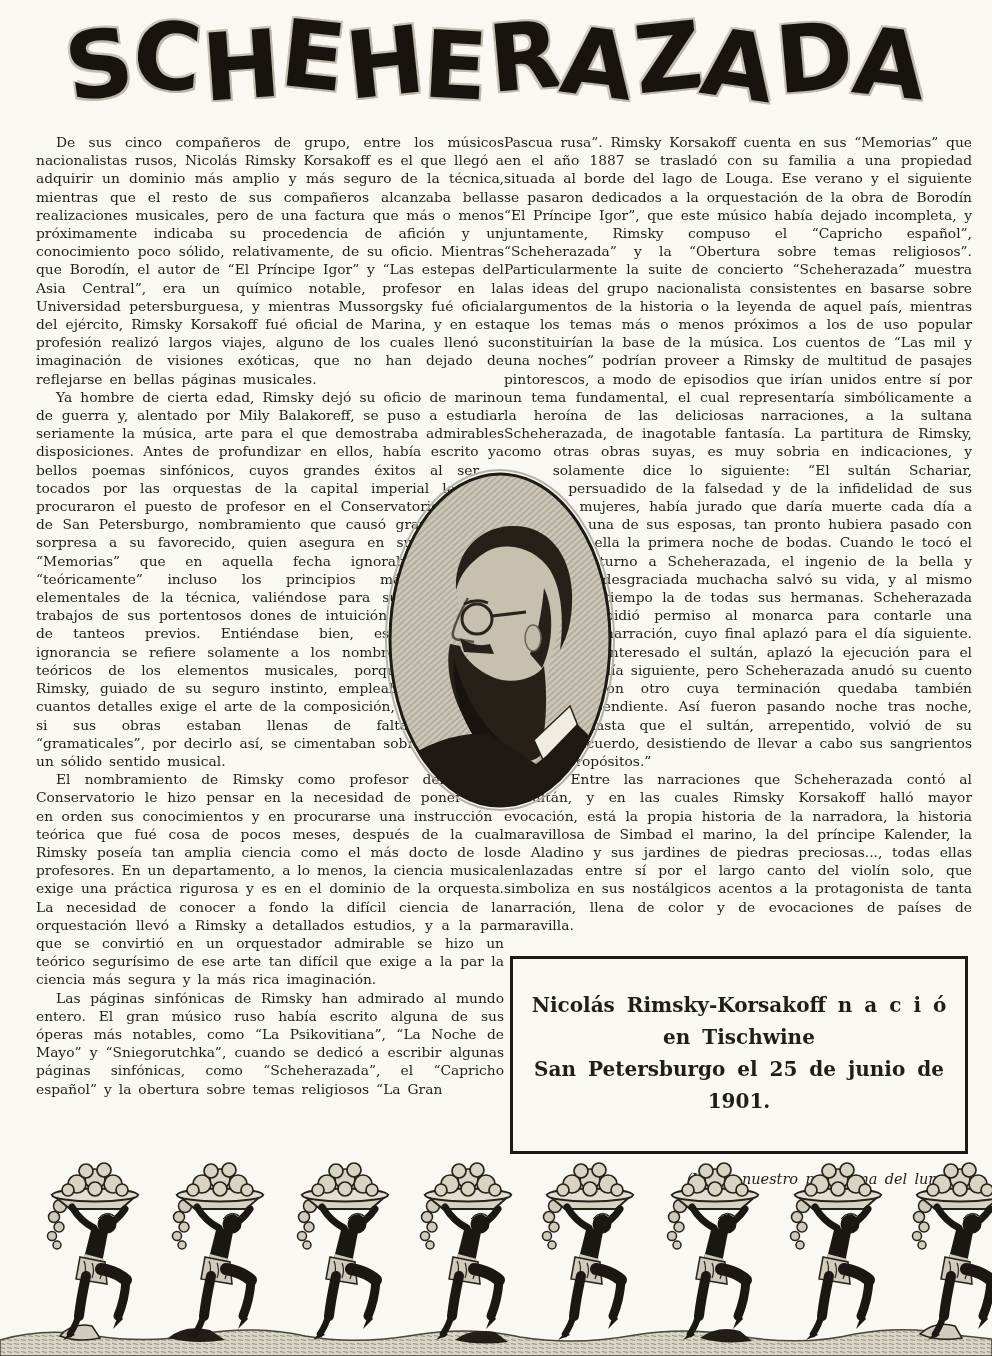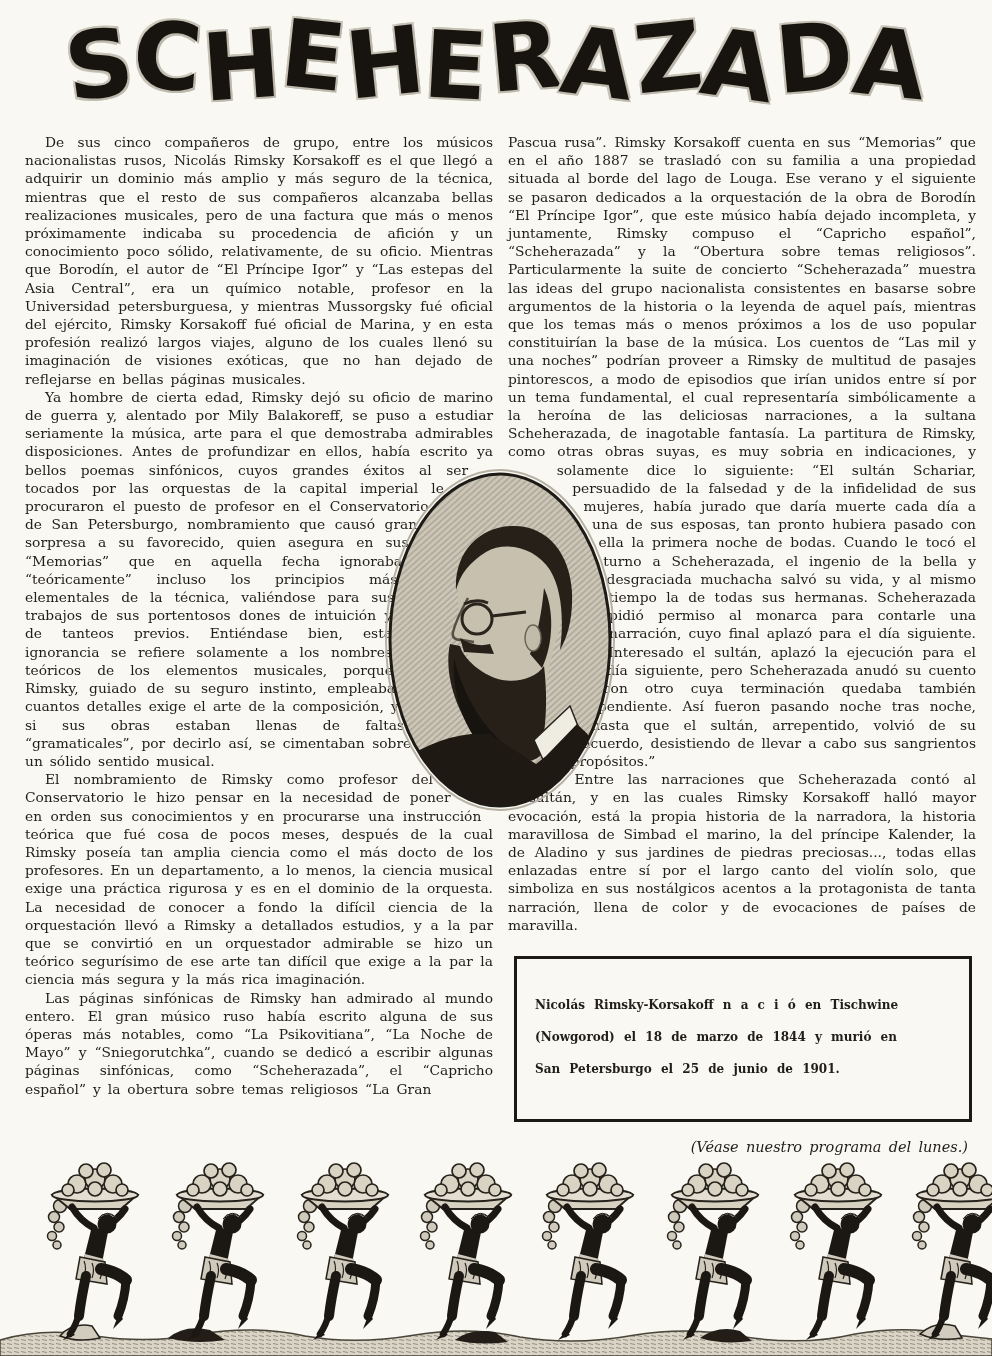--- a/index.html
+++ b/index.html
@@ -27,36 +27,36 @@
   .title-wrap span:nth-child(5){transform:rotate(-6deg) translateY(3px);}
   .title-wrap span:nth-child(6){transform:rotate(3deg) translateY(6px);}
   .title-wrap span:nth-child(7){transform:rotate(-5deg) translateY(-3px);}
   .title-wrap span:nth-child(8){transform:rotate(7deg) translateY(4px);}
   .title-wrap span:nth-child(9){transform:rotate(-6deg) translateY(-2px);}
   .title-wrap span:nth-child(10){transform:rotate(8deg) translateY(6px);}
   .title-wrap span:nth-child(11){transform:rotate(-5deg) translateY(-2px);}
   .title-wrap span:nth-child(12){transform:rotate(6deg) translateY(4px);}
   
   .columns{
-    position:absolute; top:133px; left:25px; width:951px;
-    display:flex; gap:15px;
+    position:absolute; top:133px; left:36px; width:951px;
+    display:flex; gap:0;
   }
   .col{width:468px; font-size:13.8px; line-height:18.2px;
        text-align:justify; word-spacing:2.6px;}
   .col p{margin:0; text-indent:20px;}
   .col p.no-indent{text-indent:0;}
   .wrap-spacer-left{ float:right; width:106px; height:352px; margin:2px 0 4px 7px;
     shape-outside:ellipse(118px 172px at 115% 50%);}
   .wrap-spacer-right{ float:left; width:104px; height:356px; margin:2px 9px 4px 0;
     shape-outside:ellipse(118px 174px at -15% 50%);}
   
   .info-box{
     border:3px solid #1d1a16; margin:22px 4px 0 6px;
-    padding:30px 18px 34px; text-align:left;
-    font-weight:bold; font-size:12px; line-height:32px;
+    padding:30px 18px 34px; text-align:center;
+    font-weight:bold; font-size:20px; line-height:32px;
     word-spacing:5px; text-indent:0;
   }
   .program-note{
     margin-top:16px; padding-right:8px; text-align:right;
     font-style:italic; font-size:14.5px; text-indent:0;
   }
   
   .portrait{position:absolute; left:384px; top:468px; width:232px; height:344px;}
   
   .frieze{position:absolute; left:0; top:1162px; width:992px; height:194px;}
@@ -73,21 +73,20 @@
       <p>De sus cinco compañeros de grupo, entre los músicos nacionalistas rusos, Nicolás Rimsky Korsakoff es el que llegó a adquirir un dominio más amplio y más seguro de la técnica, mientras que el resto de sus compañeros alcanzaba bellas realizaciones musicales, pero de una factura que más o menos próximamente indicaba su procedencia de afición y un conocimiento poco sólido, relativamente, de su oficio. Mientras que Borodín, el autor de “El Príncipe Igor” y “Las estepas del Asia Central”, era un químico notable, profesor en la Universidad petersburguesa, y mientras Mussorgsky fué oficial del ejército, Rimsky Korsakoff fué oficial de Marina, y en esta profesión realizó largos viajes, alguno de los cuales llenó su imaginación de visiones exóticas, que no han dejado de reflejarse en bellas páginas musicales.</p>
       <p><span>Ya hombre de cierta edad, Rimsky dejó su oficio de marino de guerra y, alentado por Mily Balakoreff, se puso a estudiar seriamente la música, arte para el que demostraba admirables disposiciones. Antes de profundizar en ellos, había</span> <span class="wrap-spacer-left"></span><span>escrito ya bellos poemas sinfónicos, cuyos grandes éxitos al ser tocados por las orquestas de la capital imperial le procuraron el puesto de profesor en el Conservatorio de San Petersburgo, nombramiento que causó gran sorpresa a su favorecido, quien asegura en sus “Memorias” que en aquella fecha ignoraba “teóricamente” incluso los principios más elementales de la técnica, valiéndose para sus trabajos de sus portentosos dones de intuición y de tanteos previos. Entiéndase bien, esta ignorancia se refiere solamente a los nombres teóricos de los elementos musicales, porque Rimsky, guiado de su seguro instinto, empleaba cuantos detalles exige el arte de la composición, y si sus obras estaban llenas de faltas “gramaticales”, por decirlo así, se cimentaban sobre un sólido sentido musical.</span></p>
       <p>El nombramiento de Rimsky como profesor del Conservatorio le hizo pensar en la necesidad de poner en orden sus conocimientos y en procurarse una instrucción teórica que fué cosa de pocos meses, después de la cual Rimsky poseía tan amplia ciencia como el más docto de los profesores. En un departamento, a lo menos, la ciencia musical exige una práctica rigurosa y es en el dominio de la orquesta. La necesidad de conocer a fondo la difícil ciencia de la orquestación llevó a Rimsky a detallados estudios, y a la par que se convirtió en un orquestador admirable se hizo un teórico segurísimo de ese arte tan difícil que exige a la par la ciencia más segura y la más rica imaginación.</p>
       <p>Las páginas sinfónicas de Rimsky han admirado al mundo entero. El gran músico ruso había escrito alguna de sus óperas más notables, como “La Psikovitiana”, “La Noche de Mayo” y “Sniegorutchka”, cuando se dedicó a escribir algunas páginas sinfónicas, como “Scheherazada”, el “Capricho español” y la obertura sobre temas religiosos “La Gran</p>
     </div>
     <div class="col">
       <p class="no-indent"><span>Pascua rusa”. Rimsky Korsakoff cuenta en sus “Memorias” que en el año 1887 se trasladó con su familia a una propiedad situada al borde del lago de Louga. Ese verano y el siguiente se pasaron dedicados a la orquestación de la obra de Borodín “El Príncipe Igor”, que este músico había dejado incompleta, y juntamente, Rimsky compuso el “Capricho español”, “Scheherazada” y la “Obertura sobre temas religiosos”. Particularmente la suite de concierto “Scheherazada” muestra las ideas del grupo nacionalista consistentes en basarse sobre argumentos de la historia o la leyenda de aquel país, mientras que los temas más o menos próximos a los de uso popular constituirían la base de la música. Los cuentos de “Las mil y una noches” podrían proveer a Rimsky de multitud de pasajes pintorescos, a modo de episodios que irían unidos entre sí por un tema fundamental, el cual representaría simbólicamente a la heroína de las deliciosas narraciones, a la sultana Scheherazada, de inagotable fantasía. La partitura de Rimsky, como otras obras suyas, es muy sobria en</span> <span class="wrap-spacer-right"></span><span>indicaciones, y solamente dice lo siguiente: “El sultán Schariar, persuadido de la falsedad y de la infidelidad de sus mujeres, había jurado que daría muerte cada día a una de sus esposas, tan pronto hubiera pasado con ella la primera noche de bodas. Cuando le tocó el turno a Scheherazada, el ingenio de la bella y desgraciada muchacha salvó su vida, y al mismo tiempo la de todas sus hermanas. Scheherazada pidió permiso al monarca para contarle una narración, cuyo final aplazó para el día siguiente. Interesado el sultán, aplazó la ejecución para el día siguiente, pero Scheherazada anudó su cuento con otro cuya terminación quedaba también pendiente. Así fueron pasando noche tras noche, hasta que el sultán, arrepentido, volvió de su acuerdo, desistiendo de llevar a cabo sus sangrientos propósitos.”</span></p>
       <p>Entre las narraciones que Scheherazada contó al sultán, y en las cuales Rimsky Korsakoff halló mayor evocación, está la propia historia de la narradora, la historia maravillosa de Simbad el marino, la del príncipe Kalender, la de Aladino y sus jardines de piedras preciosas..., todas ellas enlazadas entre sí por el largo canto del violín solo, que simboliza en sus nostálgicos acentos a la protagonista de tanta narración, llena de color y de evocaciones de países de maravilla.</p>
       <div class="info-box">
         <div>Nicolás Rimsky-Korsakoff n a c i ó en Tischwine</div>
-        <div>(Nowgorod) el 18 de marzo de 1844 y murió en</div>
         <div>San Petersburgo el 25 de junio de 1901.</div>
       </div>
       <div class="program-note">(Véase nuestro programa del lunes.)</div>
     </div>
   </div>
 
   <div class="portrait">
     <svg width="232" height="344" viewBox="0 0 232 344">
       <defs>
         <pattern id="diag" width="4.5" height="4.5" patternTransform="rotate(-42)" patternUnits="userSpaceOnUse">

